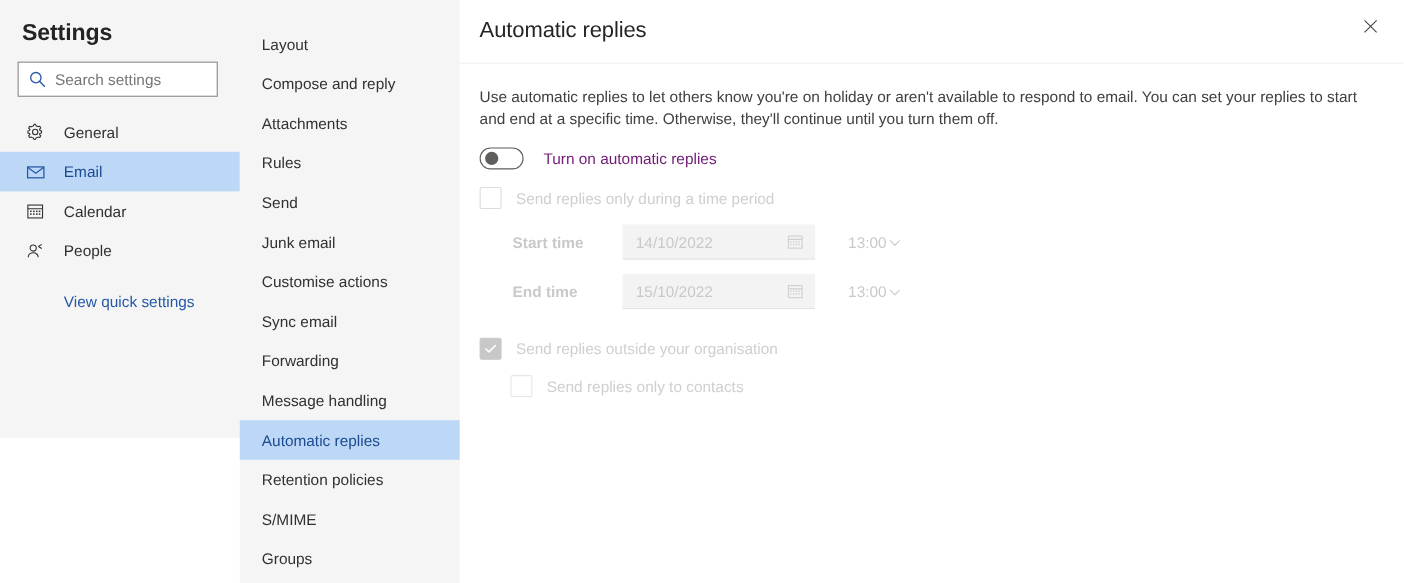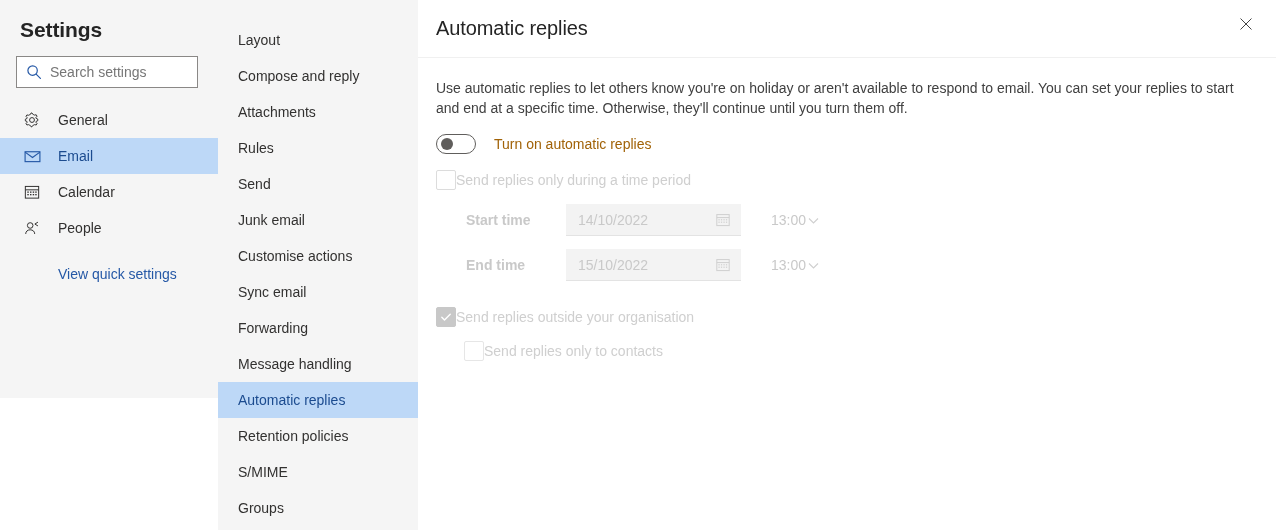--- a/index.html
+++ b/index.html
@@ -148,37 +148,37 @@
     flex: 0 0 40px;
     cursor: pointer;
   }
   .toggle .knob {
     position: absolute;
     width: 12px; height: 12px;
     border-radius: 50%;
     background: #605e5c;
     top: 3px; left: 4px;
   }
-  .toggle-label { margin-left: 18px; font-size: 14px; color: #a16207; }
+  .toggle-label { margin-left: 18px; font-size: 14px; color: #701a75; }
 
   
   .disabled-area { opacity: 1; }
   .chk-row { display: flex; align-items: center; margin-bottom: 14px; }
   .chk {
     width: 20px; height: 20px; flex: 0 0 20px;
     border: 1px solid #dcdcdc;
     background: #ffffff;
     border-radius: 2px;
   }
   .chk.checked {
     background: #c8c8c8;
     border-color: #c8c8c8;
     display: flex; align-items: center; justify-content: center;
   }
-  .chk-label { font-size: 14px; color: #cfcfcf; }
+  .chk-label { margin-left: 13px; font-size: 14px; color: #cfcfcf; }
 
   .time-row {
     display: flex;
     align-items: center;
     margin-bottom: 13px;
     padding-left: 30px;
   }
   .time-label {
     width: 100px; flex: 0 0 100px;
     font-size: 14px;

